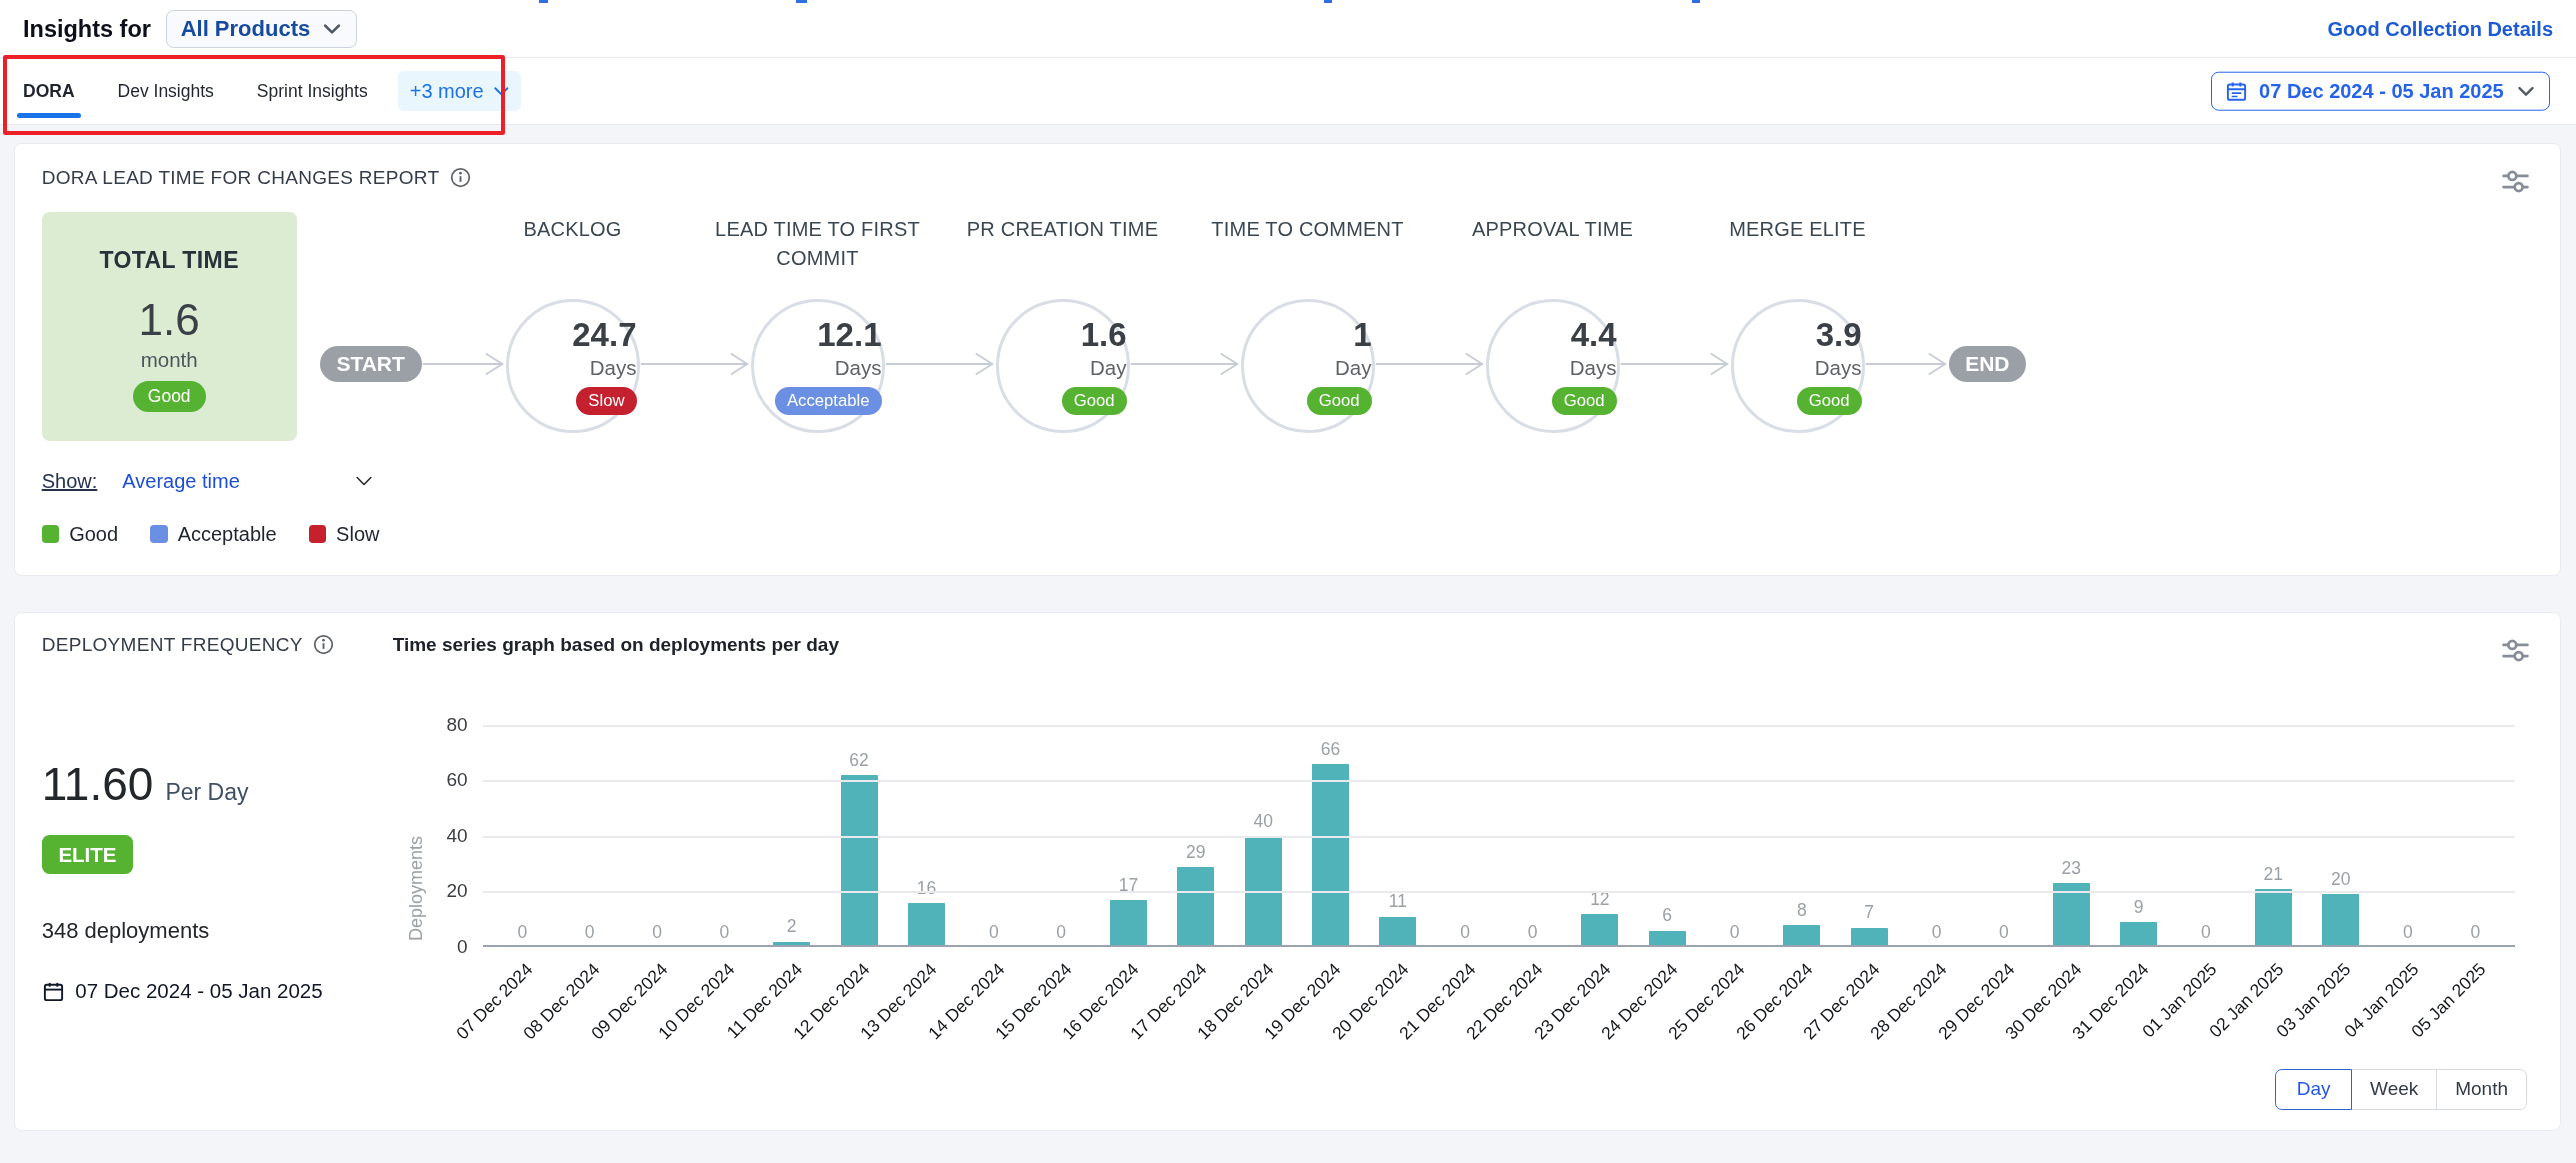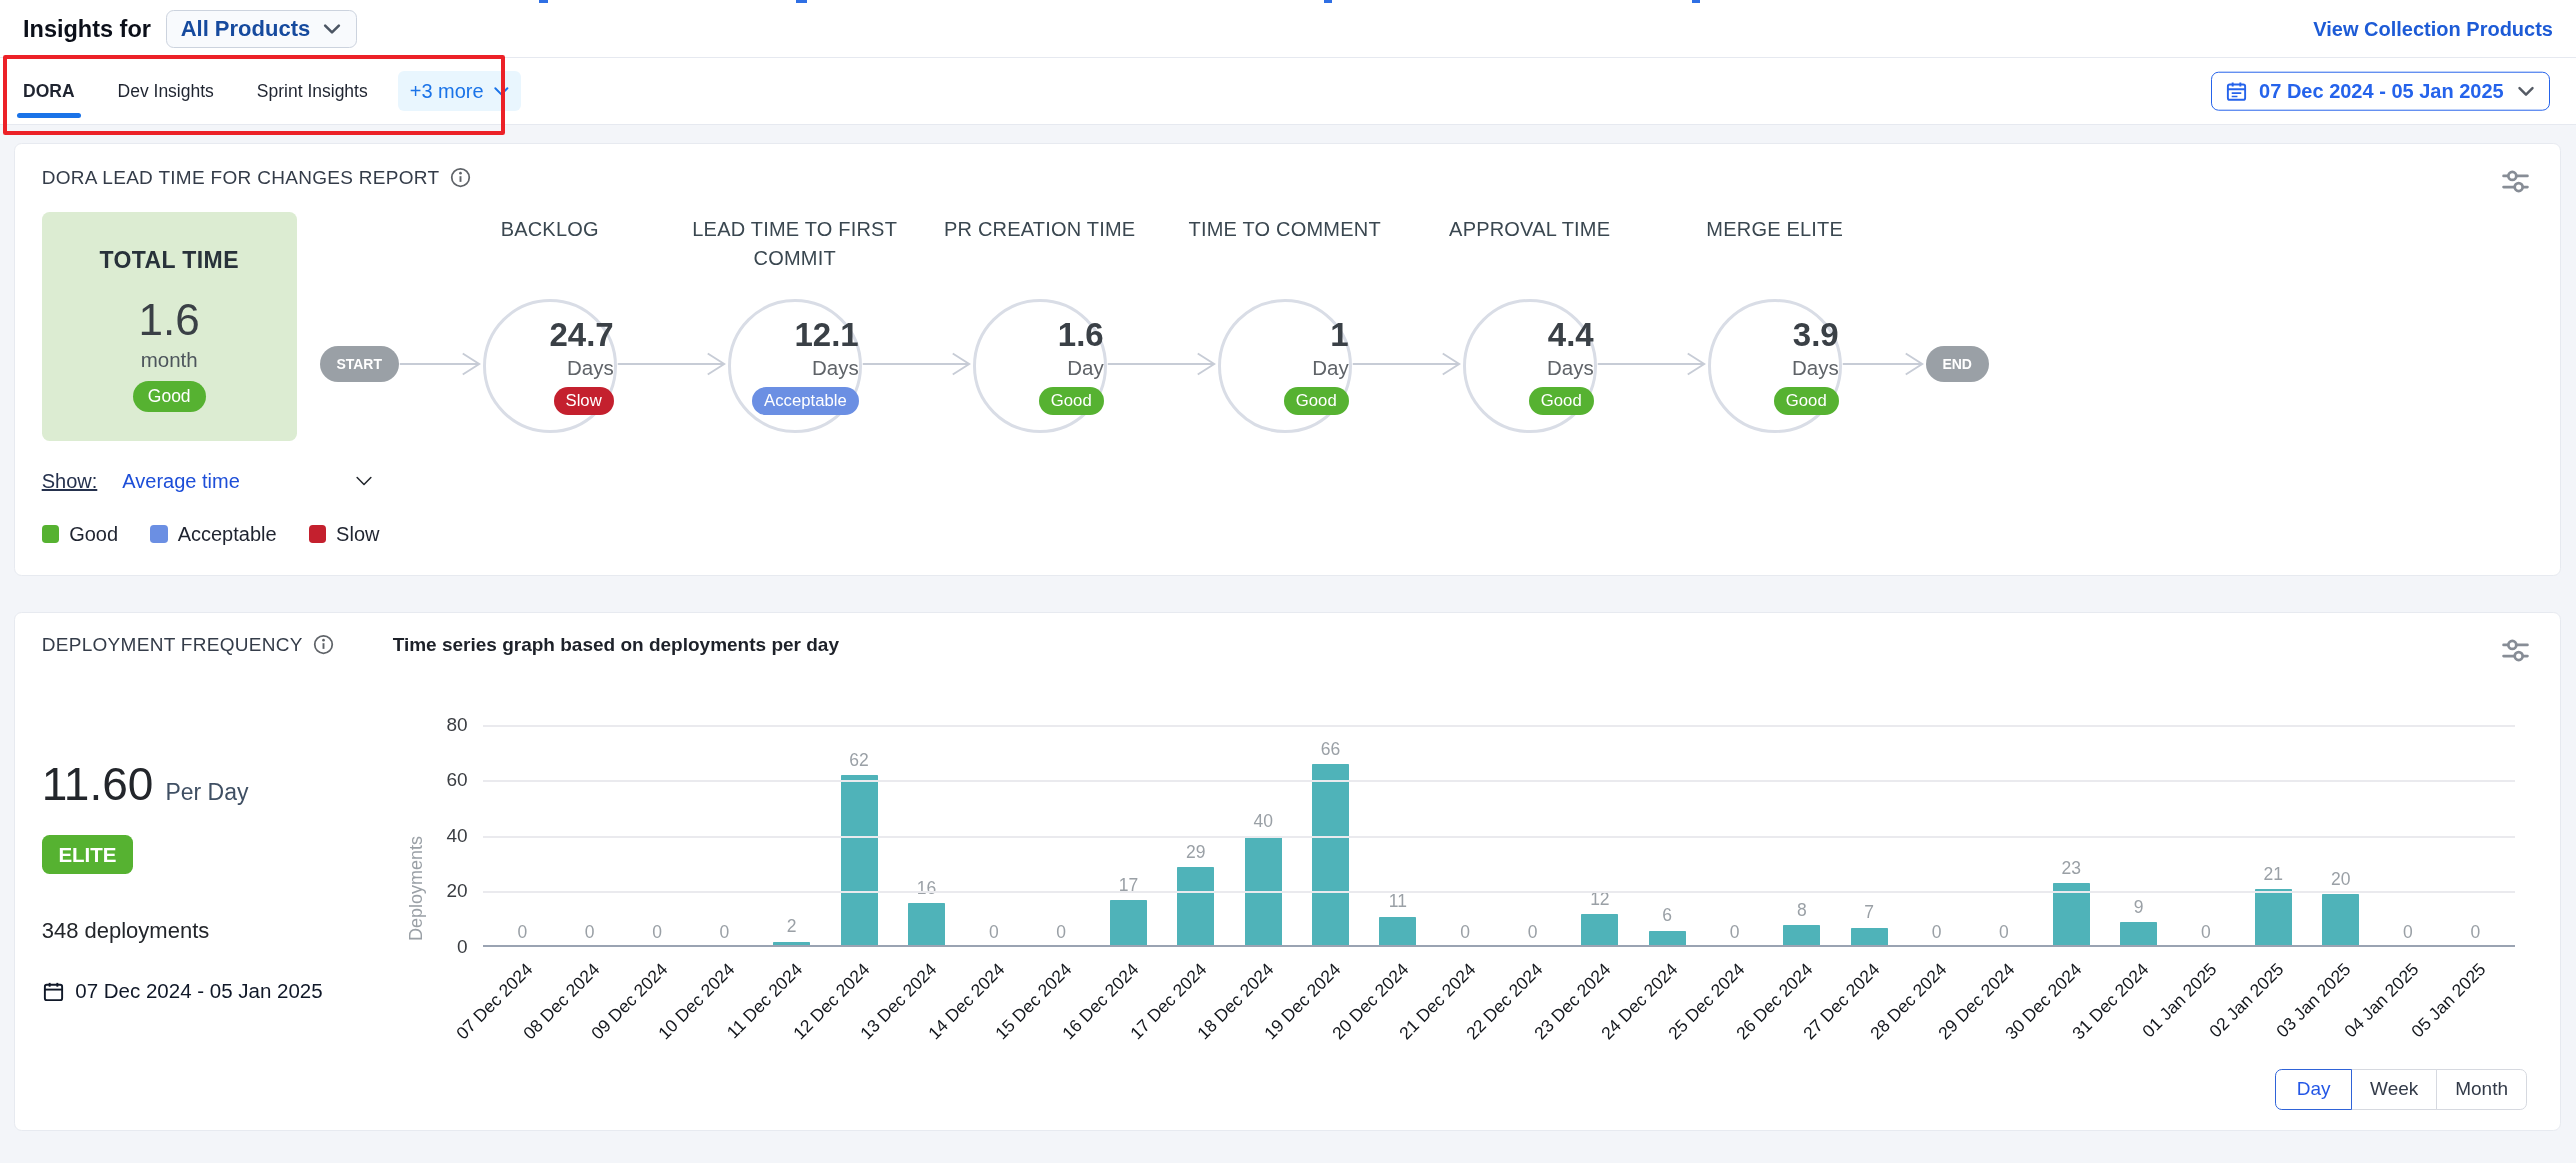--- a/index.html
+++ b/index.html
@@ -42,21 +42,21 @@
   
   .flow{display:flex;align-items:flex-start;margin-top:23px;}
   .total-card{width:255px;height:229px;background:#dcecd2;border-radius:7.6px;display:flex;
               flex-direction:column;align-items:center;flex:none;}
   .total-label{margin-top:35px;font-size:23px;font-weight:bold;color:#28323a;letter-spacing:0.4px;}
   .total-value{margin-top:21px;font-size:44px;color:#3a4046;}
   .total-unit{margin-top:3px;font-size:20.5px;color:#4d555c;}
   .pill-badge{margin-top:9px;color:#fff;font-size:17.5px;border-radius:759px;padding:5.3px 15px;}
   .flow-track{display:flex;align-items:flex-start;margin-left:23px;}
   .flow-pill{flex:none;height:36px;display:flex;align-items:center;background:#9aa0a6;color:#fff;
-             font-weight:bold;font-size:14px;border-radius:759px;padding:0 16.7px;margin-top:134px;}
+             font-weight:bold;font-size:21px;border-radius:759px;padding:0 16.7px;margin-top:134px;}
   .connector{flex:none;margin-top:137px;line-height:0;}
   .stage{flex:none;width:134px;padding-top:87px;position:relative;}
   .stage-title{position:absolute;top:3px;left:50%;transform:translateX(-50%);width:266px;text-align:center;
                font-size:20px;color:#3a4750;line-height:1.45;letter-spacing:0.2px;}
   .stage-circle{width:134px;height:134px;border:3.8px solid #d9dde6;border-radius:50%;background:#fff;
                 display:flex;flex-direction:column;align-items:flex-end;justify-content:center;box-sizing:border-box;}
   .stage-value{font-size:33px;font-weight:bold;color:#3a4046;}
   .stage-unit{font-size:20.5px;color:#5f6368;margin-top:1.5px;}
   .stage-badge{margin-top:7.6px;color:#fff;font-size:16.7px;border-radius:759px;padding:3.8px 12px;}
   .show-row{display:flex;align-items:center;margin-top:29px;font-size:20px;}
@@ -116,21 +116,21 @@
     <div class="row1">
       <div class="page-title">Insights for</div>
       <button class="product-btn">
         <span>All Products</span>
         <span style="display:inline-flex;">
           <svg width="20" height="12" viewBox="0 0 22 14">
               <path d="M3 3 L11 11 L19 3" fill="none" stroke="#4b5563" stroke-width="3" stroke-linecap="round" stroke-linejoin="round"></path>
             </svg>
         </span>
       </button>
-      <a class="view-link">View Collection Products</a>
+      <a class="view-link">Good Collection Details</a>
     </div>
     <div class="tabbar">
       <div class="tabs" id="tab-list">
           <div class="tab active">
             <span>DORA</span>
             <div class="tab-underline"></div>
           </div>
           <div class="tab">
             <span>Dev Insights</span>
           </div>

